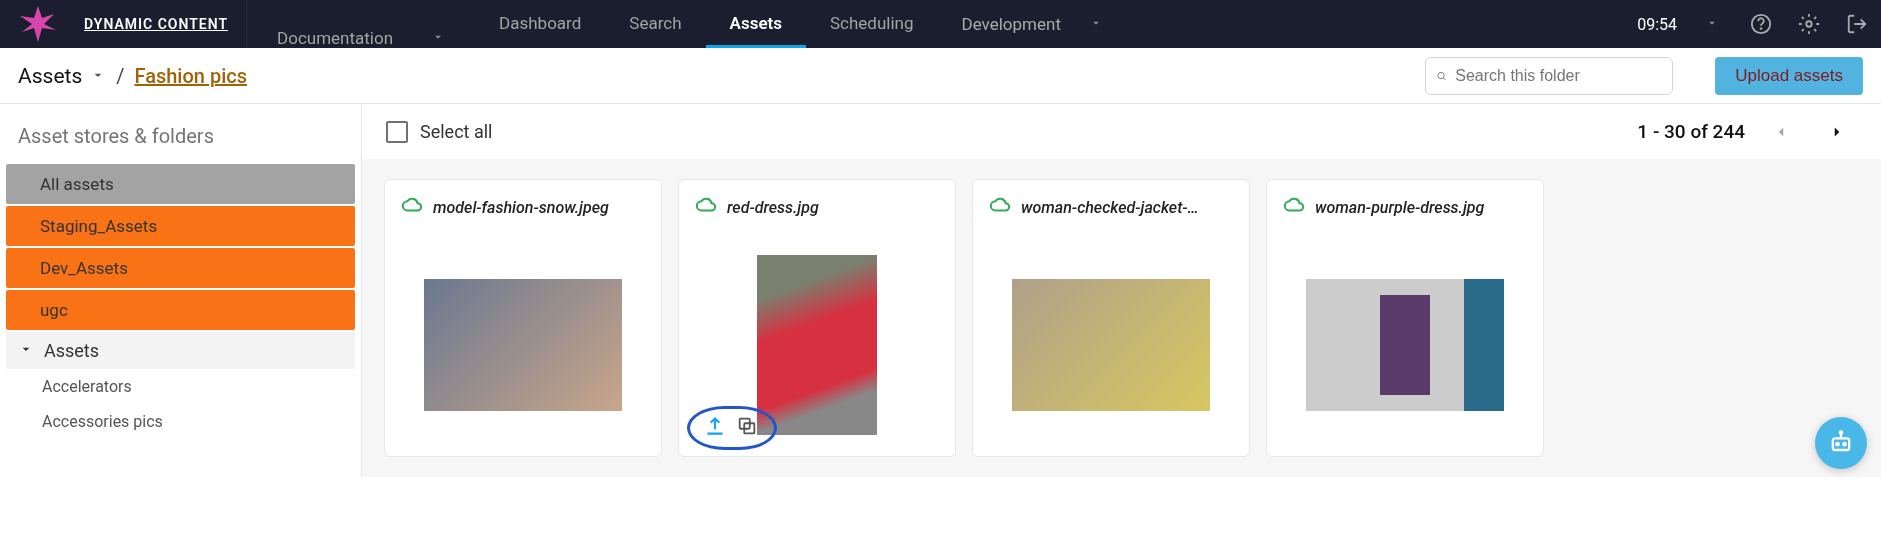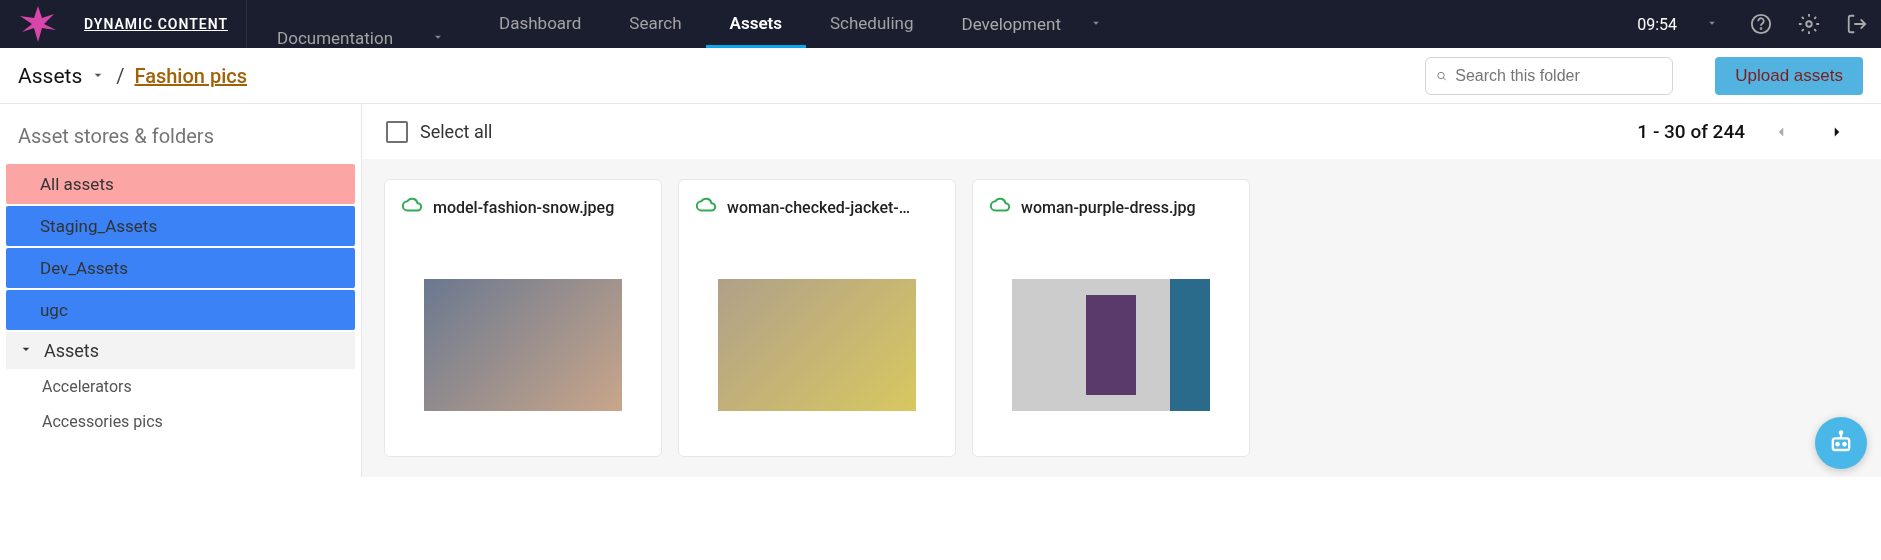--- a/index.html
+++ b/index.html
@@ -33,36 +33,36 @@
     .subbar-spacer { flex: 1; }
     .search-wrap { display: flex; align-items: center; border: 1px solid #d1d5db; border-radius: 6px; padding: 6px 10px; width: 248px; height: 38px; }
     .search-wrap svg { width: 22px; height: 22px; color: #888; }
     .search-input { border: none; outline: none; font-size: 16px; margin-left: 8px; flex: 1; color: #555; background: transparent; }
     .upload-btn { margin-left: 42px; background: #52b3e0; color: #7f1d1d; border: none; border-radius: 4px; padding: 9px 20px; font-size: 17px; cursor: pointer; }
 
     
     .main { display: flex; }
     .sidebar { width: 362px; border-right: 1px solid #e5e7eb; min-height: 360px; padding-top: 8px; }
     .side-title { padding: 12px 18px 16px; font-size: 20px; color: #757575; }
-    .store-item { margin: 0 6px 2px; padding: 10px 34px; font-size: 17px; color: #333; background: #3b82f6; border-radius: 2px; cursor: pointer; }
-    .store-item.active { background: #fca5a5; }
+    .store-item { margin: 0 6px 2px; padding: 10px 34px; font-size: 17px; color: #333; background: #f97316; border-radius: 2px; cursor: pointer; }
+    .store-item.active { background: #a3a3a3; }
     .tree-item { display: flex; align-items: center; margin: 0 6px; padding: 8px 12px; font-size: 18px; color: #333; background: #f3f3f3; cursor: pointer; }
     .tree-item .chev-sm { margin-right: 10px; }
     .sub-item { padding: 8px 18px 8px 42px; font-size: 16px; color: #555; cursor: pointer; }
 
     .content { flex: 1; text-align: right; }
     .toolbar { display: flex; align-items: center; height: 55px; padding: 0 24px; }
     .checkbox { width: 22px; height: 22px; border: 2px solid #717171; border-radius: 2px; margin-right: 12px; cursor: pointer; }
     .select-all { font-size: 18px; color: #333; }
     .tool-spacer { flex: 1; }
     .range { font-size: 19px; font-weight: 500; color: #111; }
     .page-btn { width: 40px; height: 40px; display: flex; align-items: center; justify-content: center; cursor: pointer; margin-left: 16px; }
     .page-btn.disabled { opacity: 0.35; cursor: default; }
 
-    .grid-wrap { background: #f6f6f6; padding: 20px 22px; min-height: 305px; display: flex; gap: 16px; position: relative; }
+    .grid-wrap { background: #f6f6f6; padding: 20px 22px; min-height: 305px; display: flex; gap: 16px; position: relative; font-style: italic; }
     .card { background: #fff; border: 1px solid #e5e7eb; border-radius: 6px; width: 278px; height: 278px; display: flex; flex-direction: column; overflow: hidden; position: relative; cursor: pointer; }
     .card-head { display: flex; align-items: center; padding: 14px 16px; gap: 10px; }
     .cloud-icon { color: #33aa55; flex-shrink: 0; }
     .card-name { font-size: 16px; font-weight: 500; color: #222; white-space: nowrap; overflow: hidden; text-overflow: ellipsis; }
     .thumb { flex: 1; display: flex; align-items: center; justify-content: center; }
     .thumb-img { width: 198px; height: 132px; background: #888; display: flex; align-items: center; justify-content: center; }
     .thumb-img.tall { width: 120px; height: 180px; }
     .card-actions { position: absolute; left: 8px; bottom: 6px; display: flex; align-items: center; gap: 8px; border: 3px solid #2356cc; border-radius: 50%/60%; padding: 4px 16px 4px 12px; }
     .upload-icn { color: #0ea5e9; }
     .copy-icn { color: #555; }
@@ -202,20 +202,40 @@
           <span class="cloud-icon"><svg width="22" height="22" viewBox="0 0 24 24" fill="none" stroke="#33aa55" stroke-width="2.2">
                 <path d="M18 10a4 4 0 010 8H7a5 5 0 010-10 6 6 0 0111 2z"></path>
               </svg></span>
           <span class="card-name">model-fashion-snow.jpeg</span>
         </div>
         <div class="thumb">
             <div class="thumb-img" style="background:linear-gradient(135deg,#6a7890,#c9a68a);"></div>
           </div>
       </div>
 
+      <div class="card">
+        <div class="card-head">
+          <span class="cloud-icon"><svg width="22" height="22" viewBox="0 0 24 24" fill="none" stroke="#33aa55" stroke-width="2.2">
+                <path d="M18 10a4 4 0 010 8H7a5 5 0 010-10 6 6 0 0111 2z"></path>
+              </svg></span>
+          <span class="card-name">red-dress.jpg</span>
+        </div>
+        <div class="thumb">
+            <div class="thumb-img tall" style="background:linear-gradient(160deg,#7a8070 20%,#d73040 40%,#d73040 70%,#888 80%);"></div>
+          </div>
+        <div class="card-actions">
+          <span class="upload-icn"><svg width="26" height="26" viewBox="0 0 24 24" fill="none" stroke="#0ea5e9" stroke-width="2">
+                <path d="M12 15V5m-4 4l4-4 4 4M5 19h14"></path>
+              </svg></span>
+          <span class="copy-icn"><svg width="22" height="22" viewBox="0 0 24 24" fill="none" stroke="#555" stroke-width="2">
+                <rect x="9" y="9" width="11" height="11" rx="1"></rect>
+                <rect x="4" y="4" width="11" height="11" rx="1"></rect>
+              </svg></span>
+        </div>
+      </div>
 
       <div class="card">
         <div class="card-head">
           <span class="cloud-icon"><svg width="22" height="22" viewBox="0 0 24 24" fill="none" stroke="#33aa55" stroke-width="2.2">
                 <path d="M18 10a4 4 0 010 8H7a5 5 0 010-10 6 6 0 0111 2z"></path>
               </svg></span>
           <span class="card-name">woman-checked-jacket-…</span>
         </div>
         <div class="thumb">
             <div class="thumb-img" style="background:linear-gradient(135deg,#b0a08a,#d8c860);"></div>

